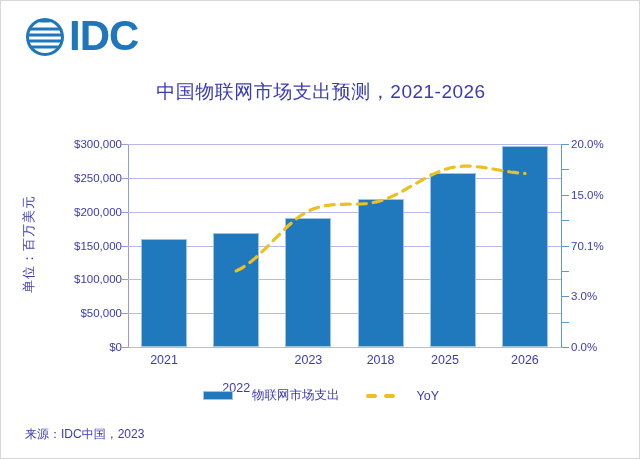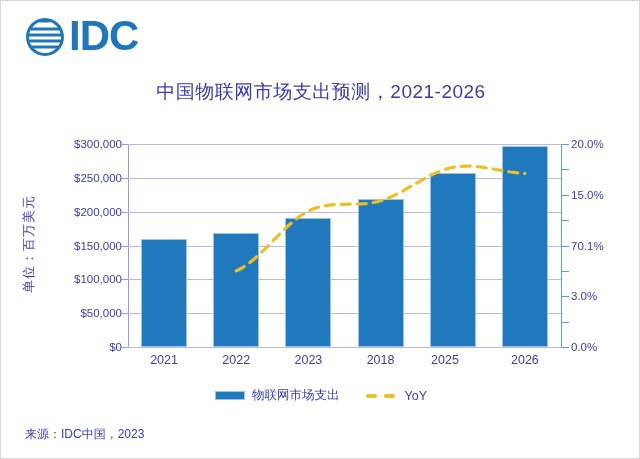--- a/index.html
+++ b/index.html
@@ -125,21 +125,21 @@
     font-size:13px;color:#3b3bb0;
     white-space:nowrap;
     letter-spacing:1px;
   }
 
   
   #legend{
     position:absolute;left:0;top:386px;width:640px;
     display:flex;justify-content:center;align-items:center;gap:26px;
   }
-  .legend-item{display:flex;align-items:center;gap:7px;}
+  .legend-item{display:flex;align-items:center;gap:19px;}
   .legend-swatch-bar{
     width:30px;height:9px;background:#2179bd;
     border:1px solid #9dc3e6;box-sizing:border-box;
   }
   .legend-swatch-line{
     width:32px;height:4px;position:relative;
   }
   .legend-swatch-line i{
     position:absolute;top:0;height:4px;background:#ecc020;border-radius:2px;
   }
@@ -214,21 +214,21 @@
     </div>
   <div id="y-right-labels">
       <div class="y-right-label" style="top: 203px;">0.0%</div>
       <div class="y-right-label" style="top: 152.25px;">3.0%</div>
       <div class="y-right-label" style="top: 101.5px;">70.1%</div>
       <div class="y-right-label" style="top: 50.75px;">15.0%</div>
       <div class="y-right-label" style="top: 0px;">20.0%</div>
     </div>
   <div id="x-labels">
       <div class="x-label" style="left: 36.0833px;">2021</div>
-      <div class="x-label" style="left: 108.25px;">2022</div>
+      <div class="x-label" style="left: 108.25px; margin-top: 28px;">2022</div>
       <div class="x-label" style="left: 180.417px;">2023</div>
       <div class="x-label" style="left: 252.583px;">2018</div>
       <div class="x-label" style="left: 317px;">2025</div>
       <div class="x-label" style="left: 396.917px;">2026</div>
     </div>
 
   <div id="legend">
     <div class="legend-item">
       <span class="legend-swatch-bar"></span>
       <span class="legend-text">物联网市场支出</span>

